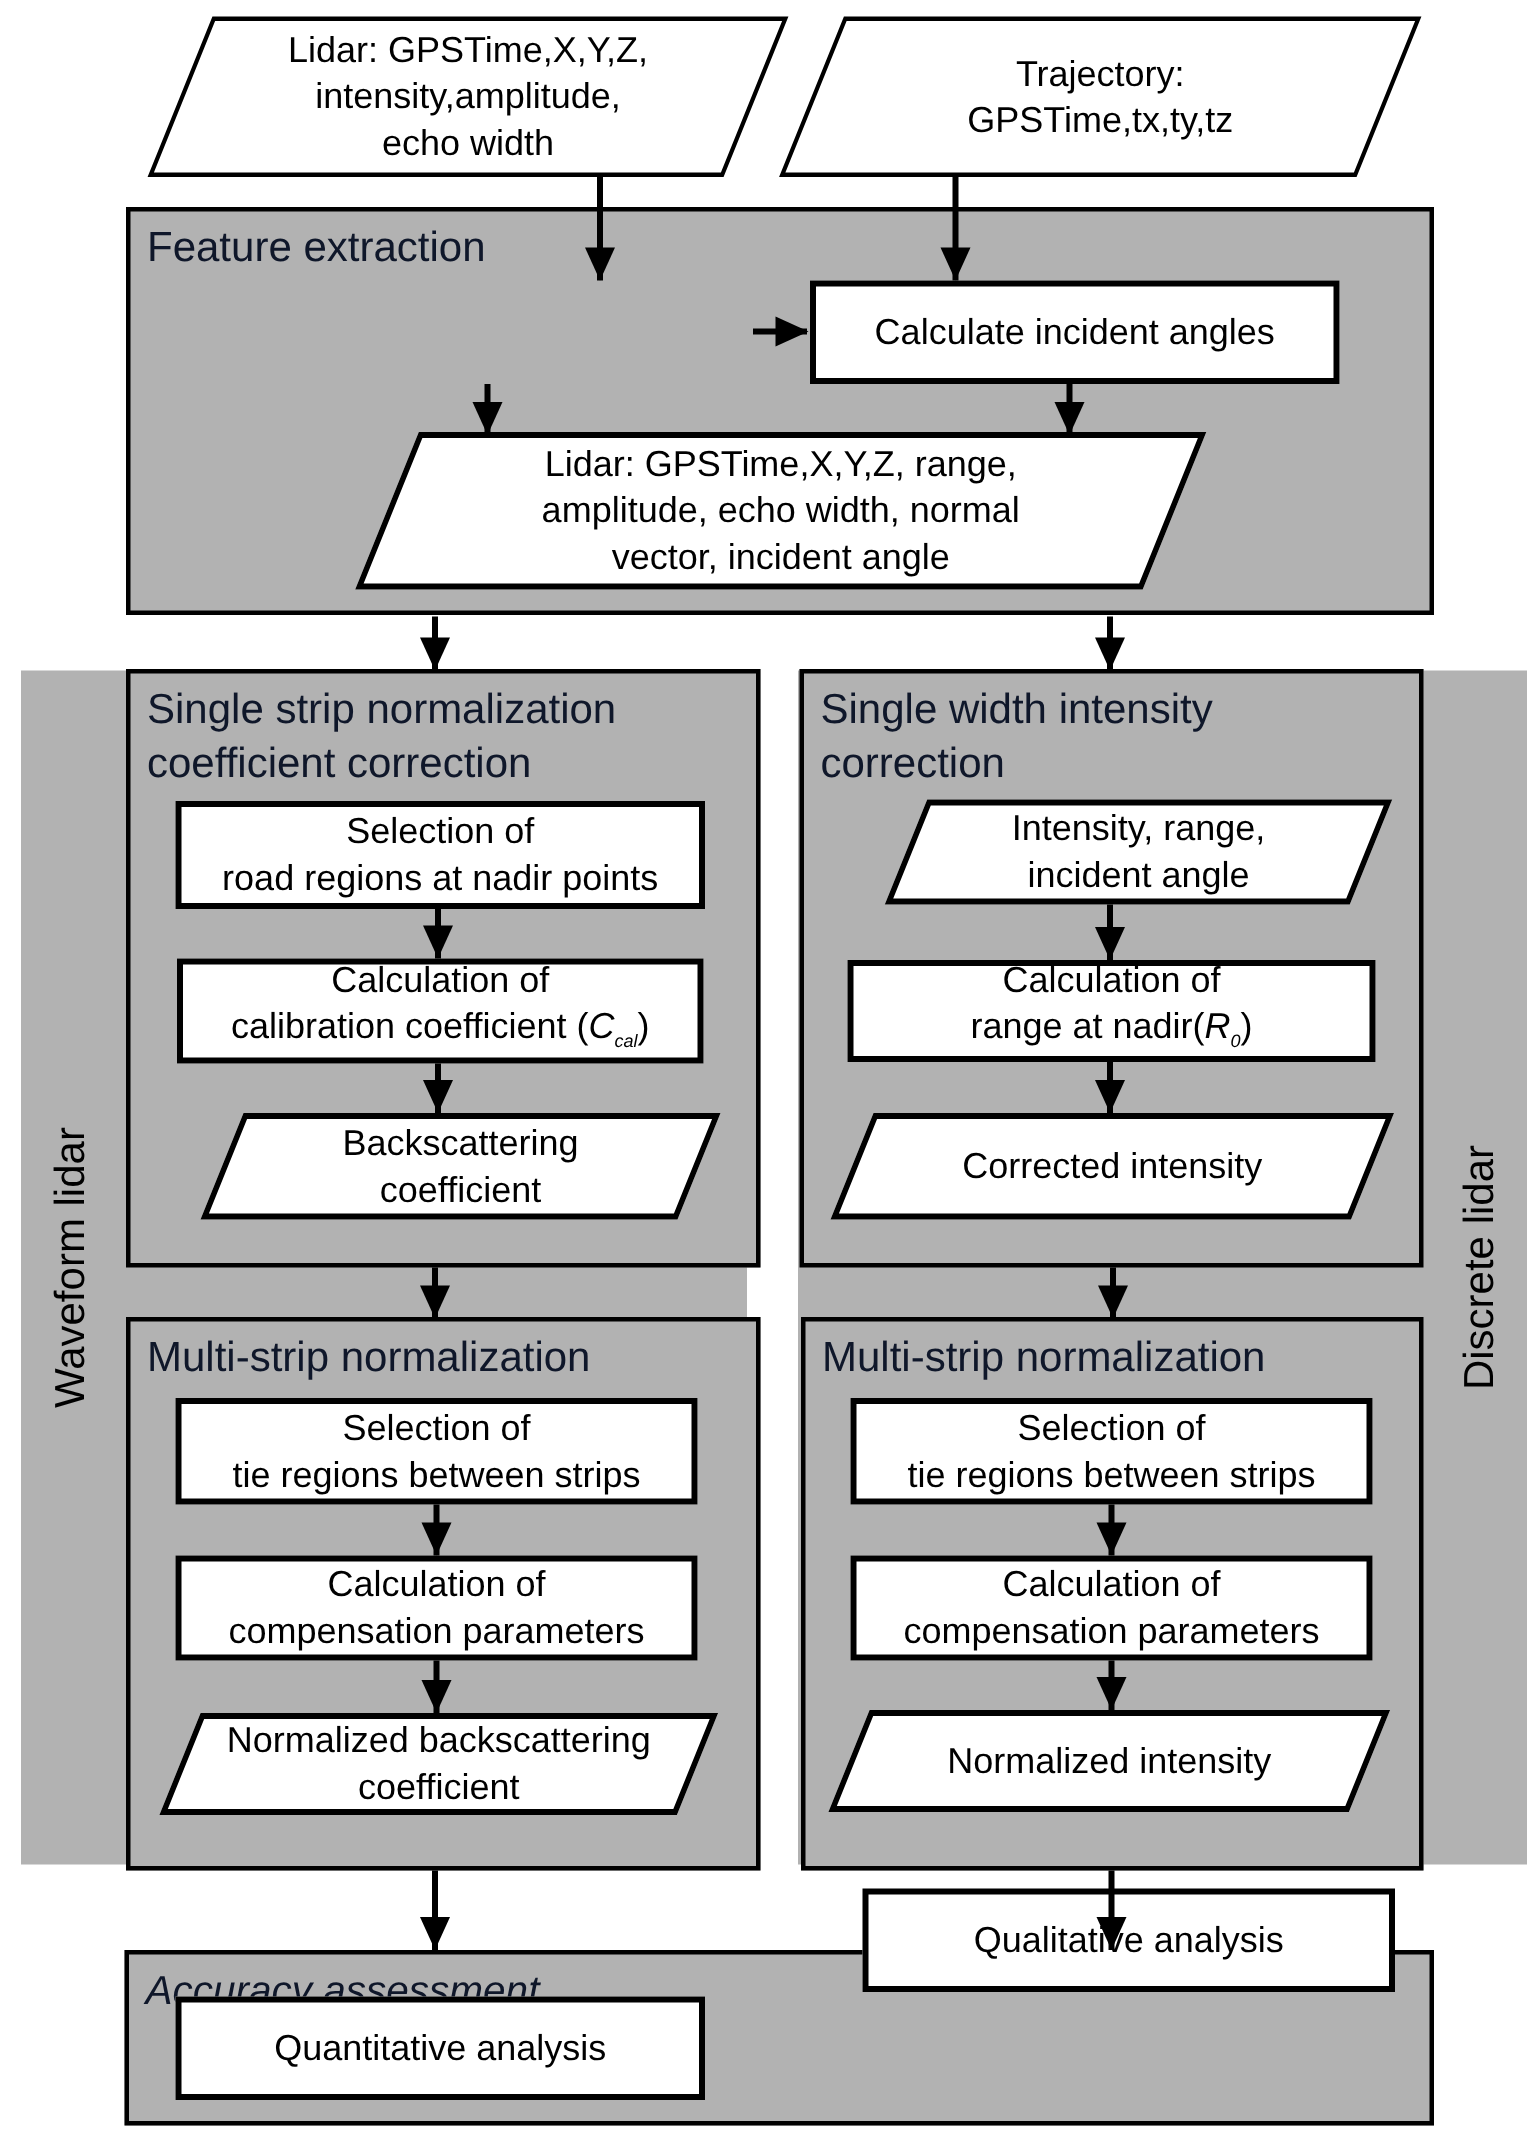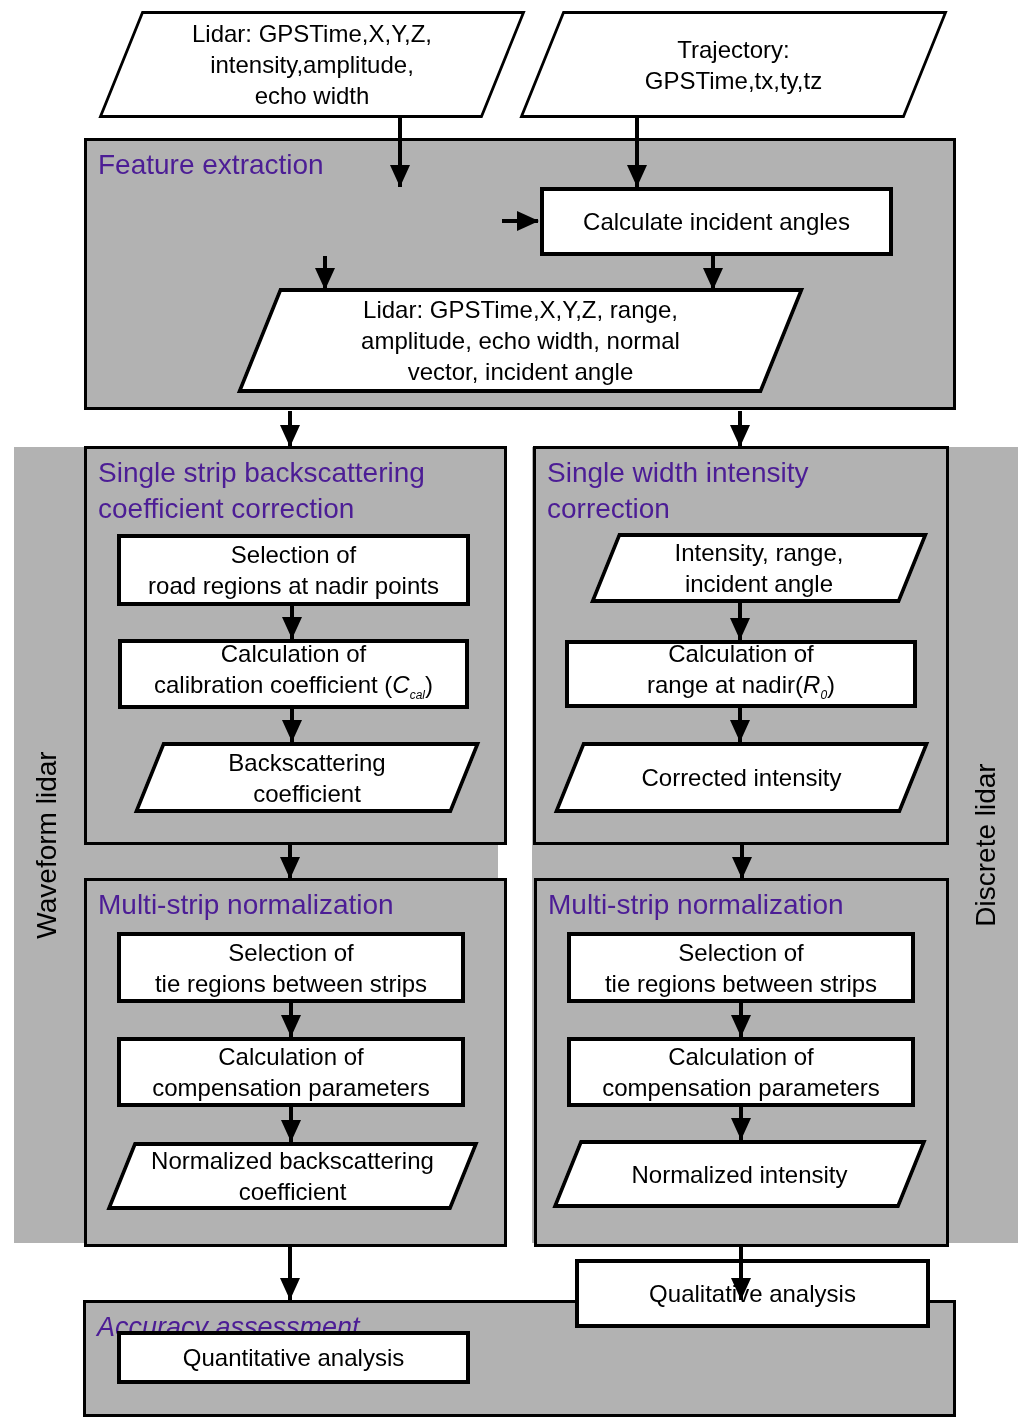--- a/index.html
+++ b/index.html
@@ -4,21 +4,21 @@
 <style>
   html,body{margin:0;padding:0;background:#ffffff;}
   .canvas{
     position:relative;width:1024px;height:1425px;background:#ffffff;
     font-family:"Liberation Sans",sans-serif;color:#000;overflow:hidden;
   }
   .backdrop{position:absolute;background:#b2b2b2;}
   .group{position:absolute;background:#b2b2b2;border:3px solid #000;box-sizing:border-box;}
   .group-title{
     position:absolute;left:11px;top:6px;font-size:28px;line-height:36px;
-    white-space:pre-line;color:#4c1d95;
+    white-space:pre-line;color:#0f172a;
   }
   .rect{
     position:absolute;background:#fff;border:4px solid #000;box-sizing:border-box;
     display:flex;align-items:center;justify-content:center;
   }
   .rect .inner,.pgram .inner{
     text-align:center;font-size:24px;line-height:31px;white-space:pre-line;
   }
   .pgram{
     position:absolute;background:#fff;border:4px solid #000;box-sizing:border-box;
@@ -74,21 +74,21 @@
   <div class="rect" style="left:540px;top:187px;width:353px;height:69px;">
     <div class="inner">Calculate incident angles</div>
   </div>
   <div class="pgram" style="left:258px;top:288px;width:525px;height:105px;">
     <div class="inner">Lidar: GPSTime,X,Y,Z, range,
 amplitude, echo width, normal
 vector, incident angle</div>
   </div>
 
   <div class="group" style="left:84px;top:446px;width:423px;height:399px;">
-    <div class="group-title">Single strip backscattering
+    <div class="group-title">Single strip normalization
 coefficient correction</div>
   </div>
   <div class="rect" style="left:117px;top:534px;width:353px;height:72px;">
     <div class="inner">Selection of
 road regions at nadir points</div>
   </div>
   <div class="rect" style="left:118px;top:639px;width:351px;height:70px;">
     <div class="inner"><span>Calculation of
 calibration coefficient (</span><span class="sym">C</span><span class="sub">cal</span><span>)</span></div>
   </div>
@@ -140,21 +140,21 @@
     <div class="inner">Calculation of
 compensation parameters</div>
   </div>
   <div class="pgram" style="left:566px;top:1140px;width:347px;height:68px;">
     <div class="inner">Normalized intensity</div>
   </div>
 
   <div class="group" style="left:83px;top:1300px;width:873px;height:117px;">
     <div class="group-title" style="font-size:27px;font-style:italic;">Accuracy assessment</div>
   </div>
-  <div class="rect" style="left:117px;top:1331px;width:353px;height:53px;">
+  <div class="rect" style="left:117px;top:1331px;width:353px;height:69px;">
     <div class="inner">Quantitative analysis</div>
   </div>
   <div class="rect" style="left:575px;top:1259px;width:355px;height:69px;">
     <div class="inner">Qualitative analysis</div>
   </div>
 
   <div class="arrow-v" style="left:398px;top:118px;height:69px;"></div>
   <div class="arrow-v" style="left:635px;top:118px;height:69px;"></div>
   <div class="arrow-h" style="left:502px;top:219px;width:36px;"></div>
   <div class="arrow-v" style="left:323px;top:256px;height:34px;"></div>

